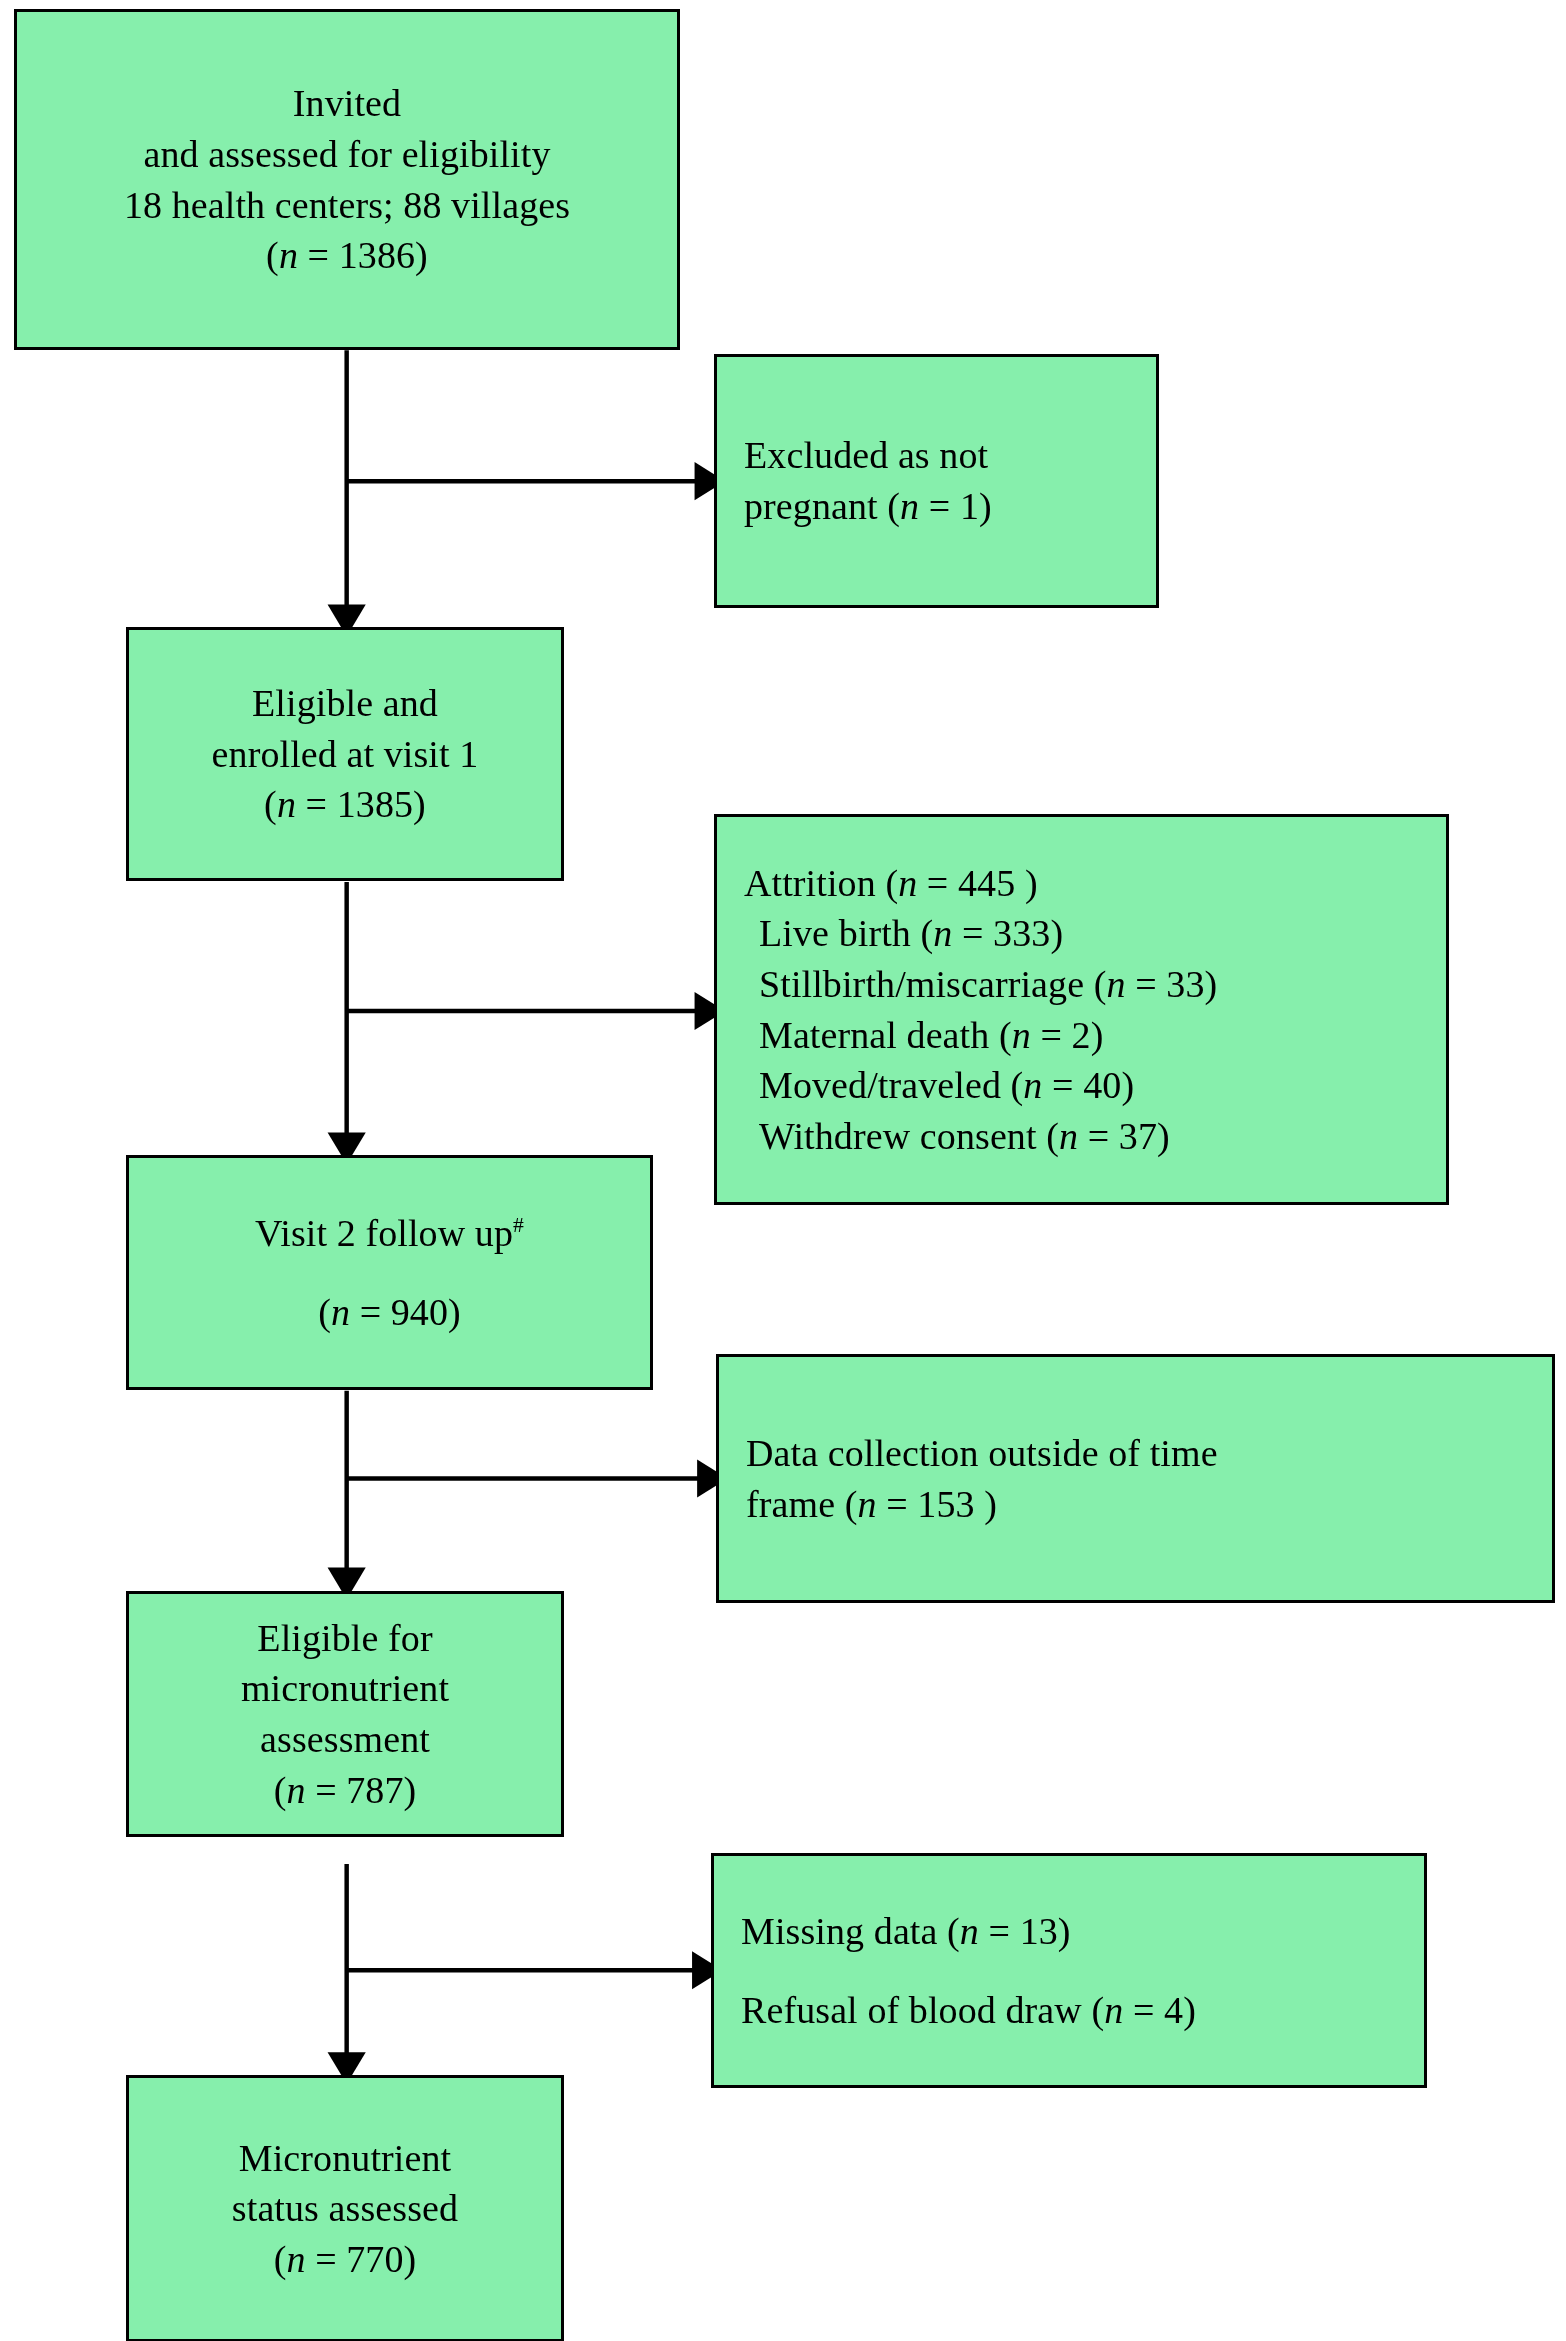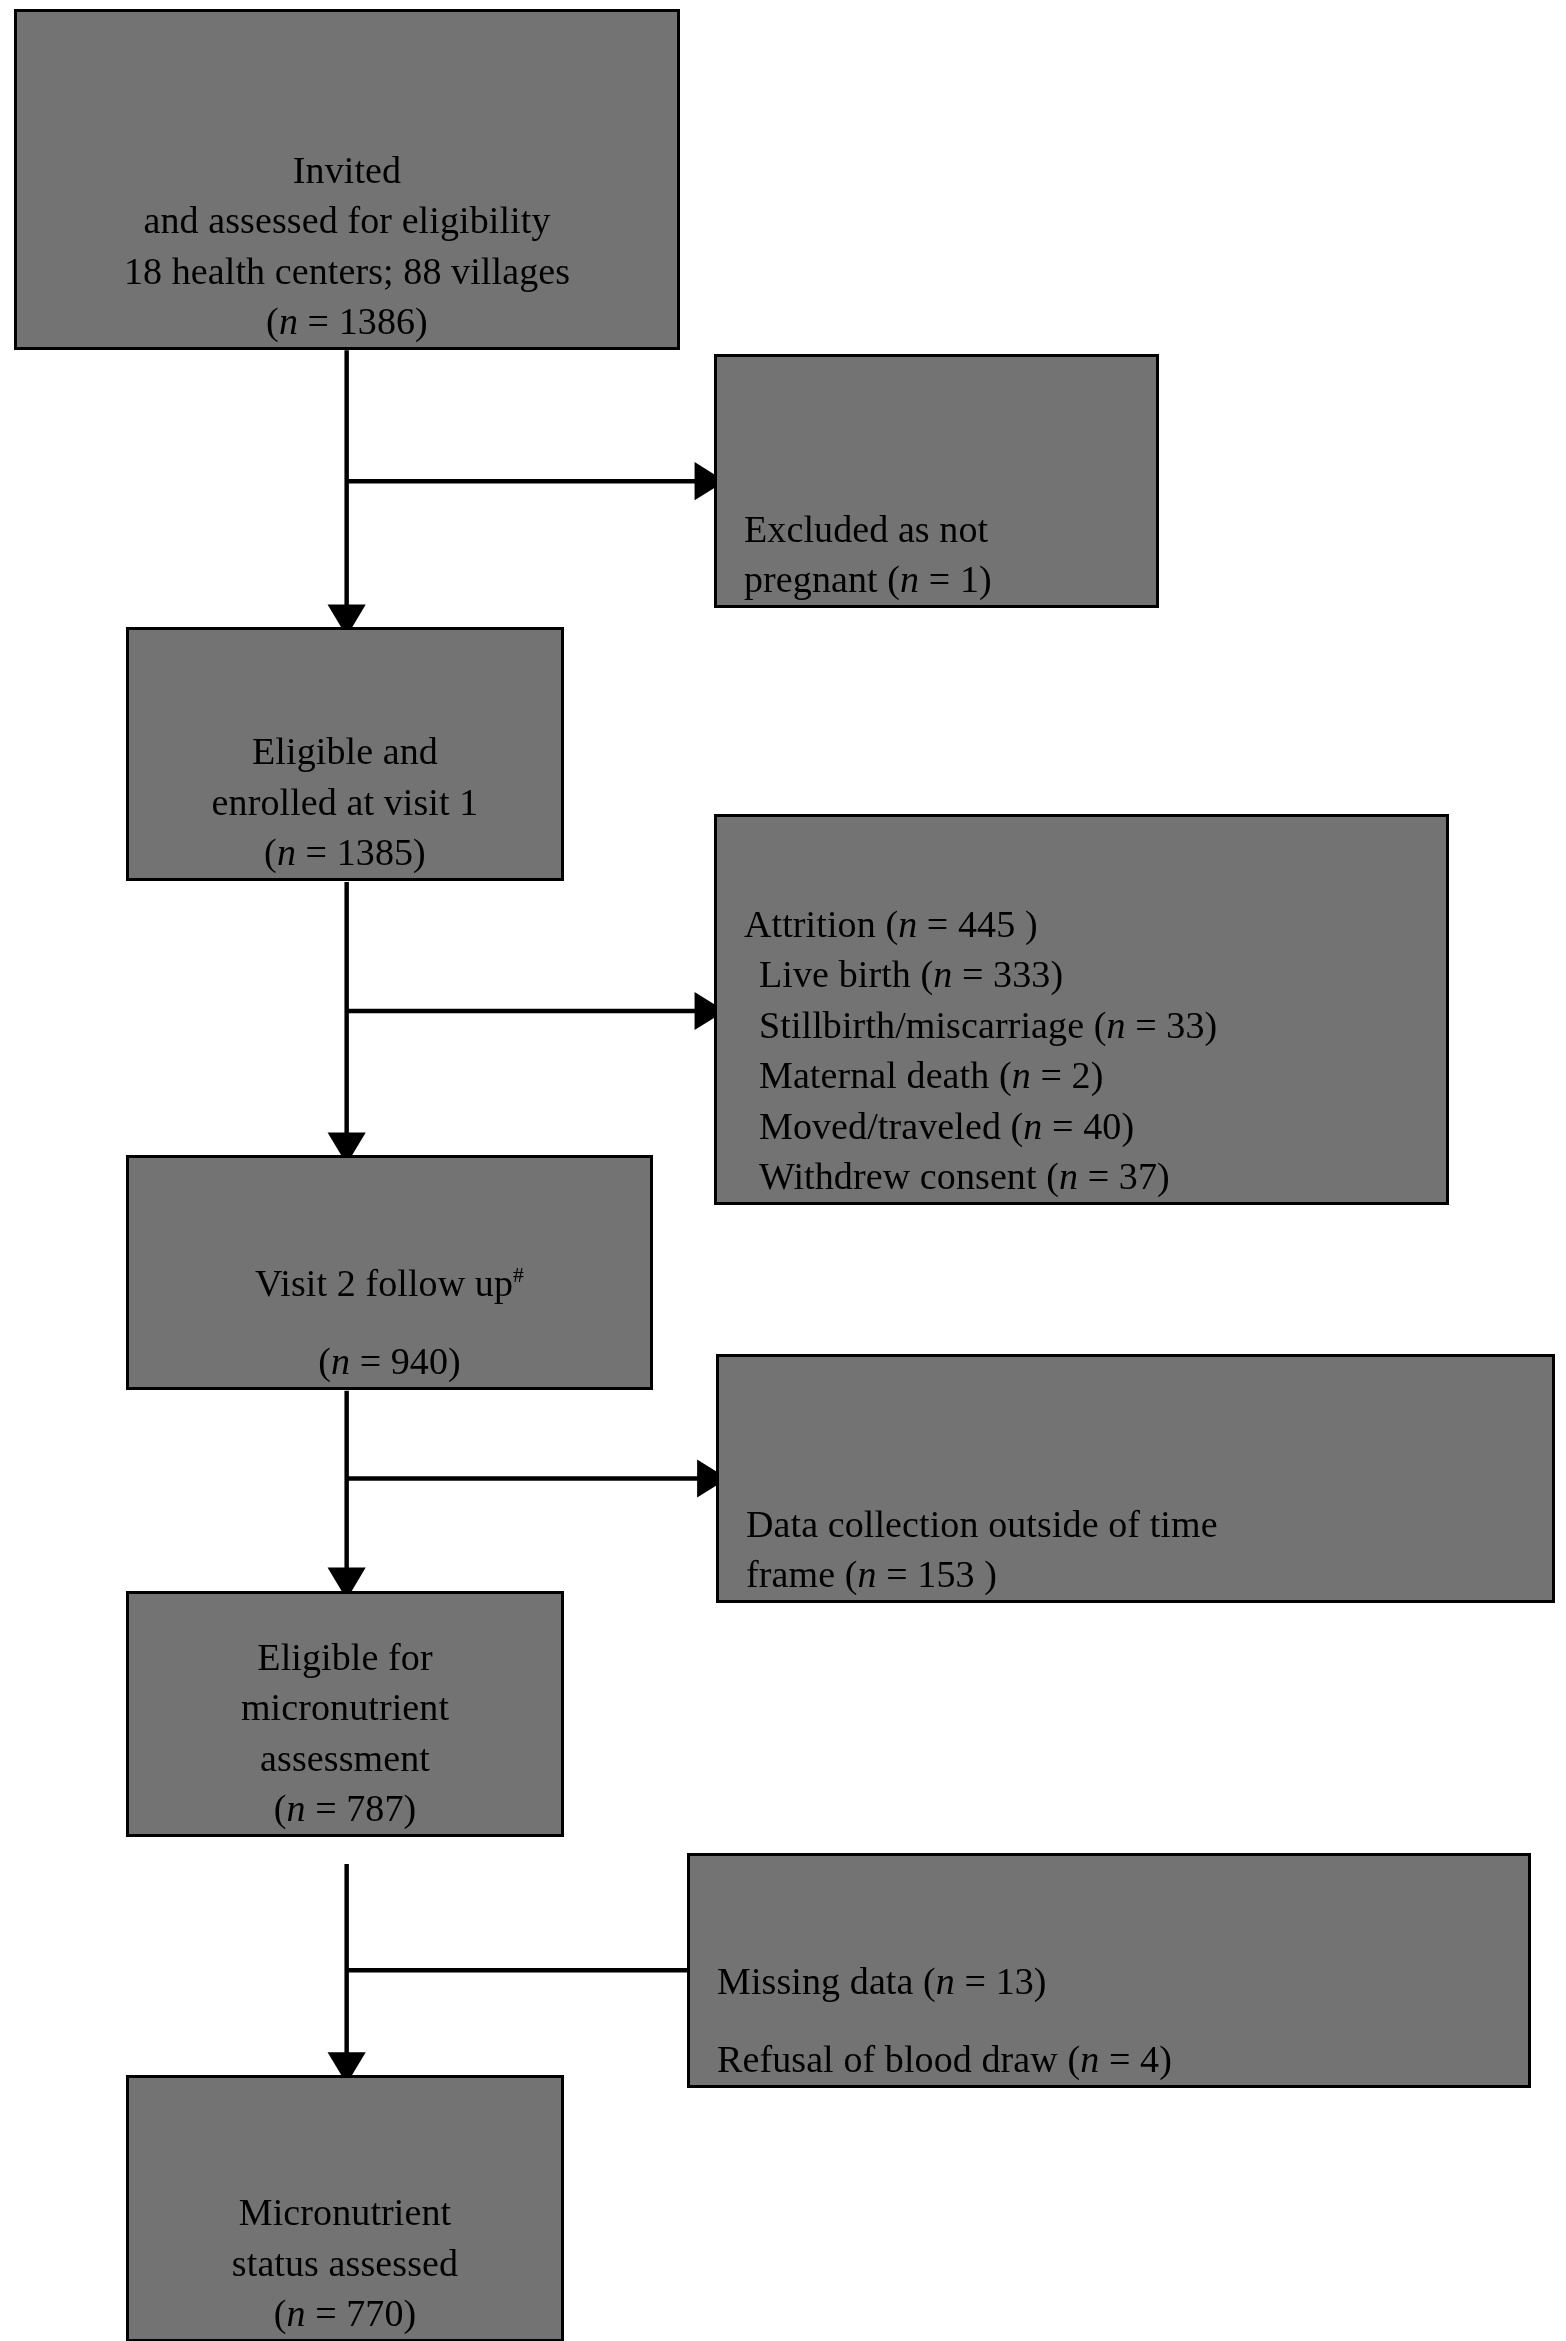--- a/index.html
+++ b/index.html
@@ -22,25 +22,25 @@
     position: absolute;
     top: 0;
     left: 0;
     width: 1566px;
     height: 2342px;
     pointer-events: none;
   }
   .node {
     position: absolute;
     box-sizing: border-box;
-    background: #737373;
+    background: #86efac;
     border: 3.8px solid #000000;
     display: flex;
     flex-direction: column;
-    justify-content: flex-end;
+    justify-content: center;
   }
   .node.center-text {
     align-items: center;
     text-align: center;
   }
   .node.left-text {
     align-items: flex-start;
     text-align: left;
   }
   .node-line {
@@ -67,21 +67,21 @@
     line-height: 0;
   }
   
   #node-invited      { left: 14px;   top: 9px;   width: 666px; height: 341px; }
   #node-excluded     { left: 714px; top: 354px;  width: 445px;  height: 254px; }
   #node-eligible1    { left: 126px;  top: 627px;  width: 438px;  height: 254px; }
   #node-attrition    { left: 714px; top: 814px; width: 735px; height: 391px; }
   #node-visit2       { left: 126px;  top: 1155px; width: 527px;  height: 235px; gap: 28px; }
   #node-datacoll     { left: 716px; top: 1354px; width: 839px; height: 249px; }
   #node-eligible2    { left: 126px;  top: 1591px; width: 438px;  height: 246px; }
-  #node-missing      { left: 687px; top: 1853px; width: 844px; height: 235px; gap: 28px; }
+  #node-missing      { left: 711px; top: 1853px; width: 716px; height: 235px; gap: 28px; }
   #node-final        { left: 126px;  top: 2075px; width: 438px;  height: 267px; }
 </style>
 </head>
 <body>
 
 <div id="flowchart-root">
 
   <svg id="edge-layer" viewBox="0 0 2462 3681">
     <defs>
       <marker id="arrow-down" viewBox="0 0 12 12" refX="6" refY="11" markerWidth="11" markerHeight="11" orient="auto-start-reverse">

